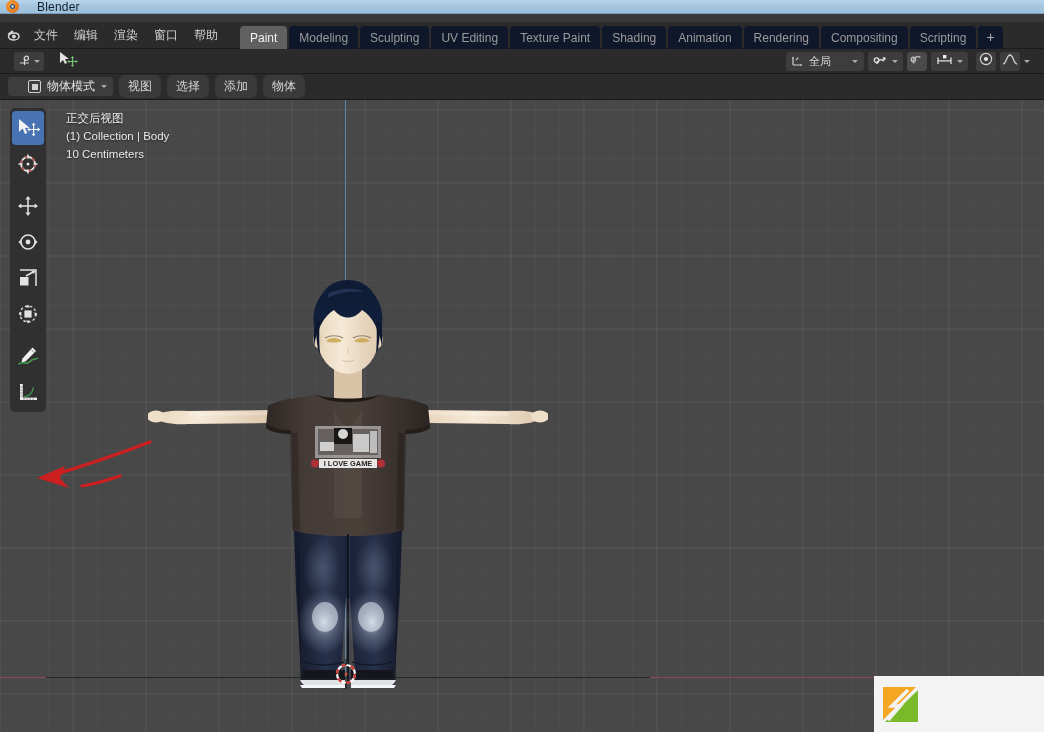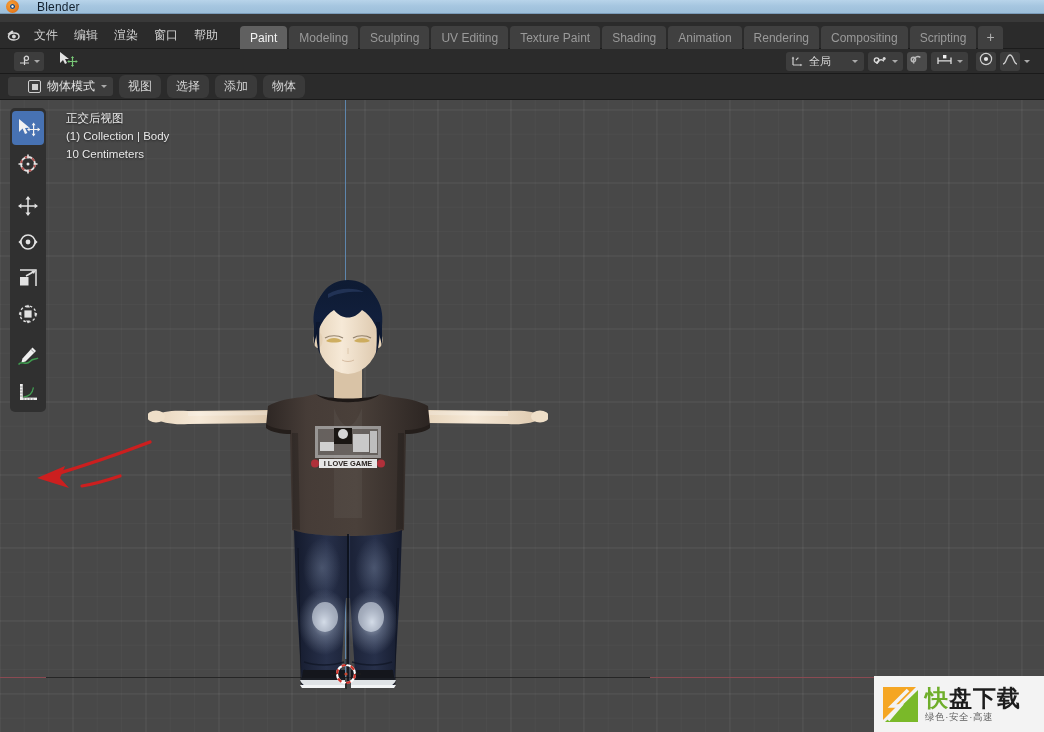--- a/index.html
+++ b/index.html
@@ -40,21 +40,21 @@
     flex: none;
   }
   .blender-icon svg { display: block; }
   .menu-item {
     font-size: 12px; color: #d2d2d2; padding: 10px 8px; border-radius: 3px;
     white-space: nowrap; cursor: default;
   }
   .tabs { display: flex; align-items: flex-end; height: 27px; margin-left: 14px; }
   .tab {
     font-size: 12px; color: #9a9a9a; padding: 5px 10px 6px 10px;
-    background: #404040; border-radius: 4px 4px 0 0; margin-right: 2px;
+    background: #0f172a; border-radius: 4px 4px 0 0; margin-right: 2px;
     white-space: nowrap; position: relative; top: 2px;
   }
   .tab.active { background: #606060; color: #f2f2f2; }
   .tab.plus { font-size: 14px; padding: 3px 8px 6px 8px; color: #b0b0b0; }
 
   
   .toolrow {
     position: absolute; top: 49px; left: 0; width: 1044px; height: 25px;
     background: #2b2b2b; border-bottom: 1px solid #1a1a1a;
     display: flex; align-items: center; padding: 0 14px;
@@ -557,19 +557,15 @@
 
   <div class="watermark">
     <div class="wm-mark">
       <svg width="44" height="44" viewBox="0 0 44 44">
         <path d="M3 3 L41 3 L41 41 L3 41 Z" fill="#f3f3f3"></path>
         <path d="M5 5 L38 5 L5 38 Z" fill="#f5a623"></path>
         <path d="M7 40 L40 40 L40 8 Z" fill="#7ab929"></path>
         <path d="M30 8 L14 24 L22 24 L10 38" fill="none" stroke="#f3f3f3" stroke-width="3.6"></path>
       </svg>
     </div>
-    <div class="wm-text">
-      <div class="wm-main"><span class="g">快</span><span>盘下载</span></div>
-      <div class="wm-sub">绿色·安全·高速</div>
-    </div>
   </div>
 
 </div>
 
 </body></html>

